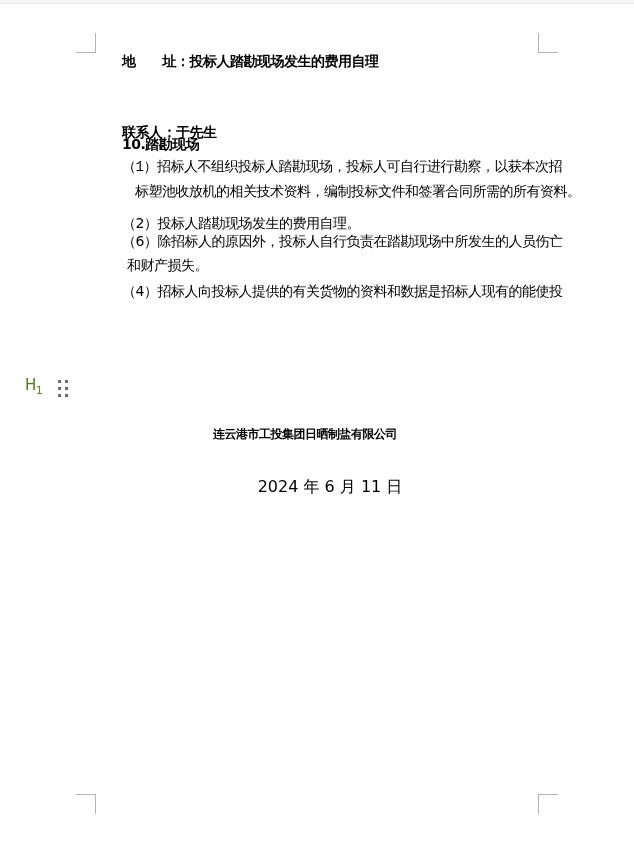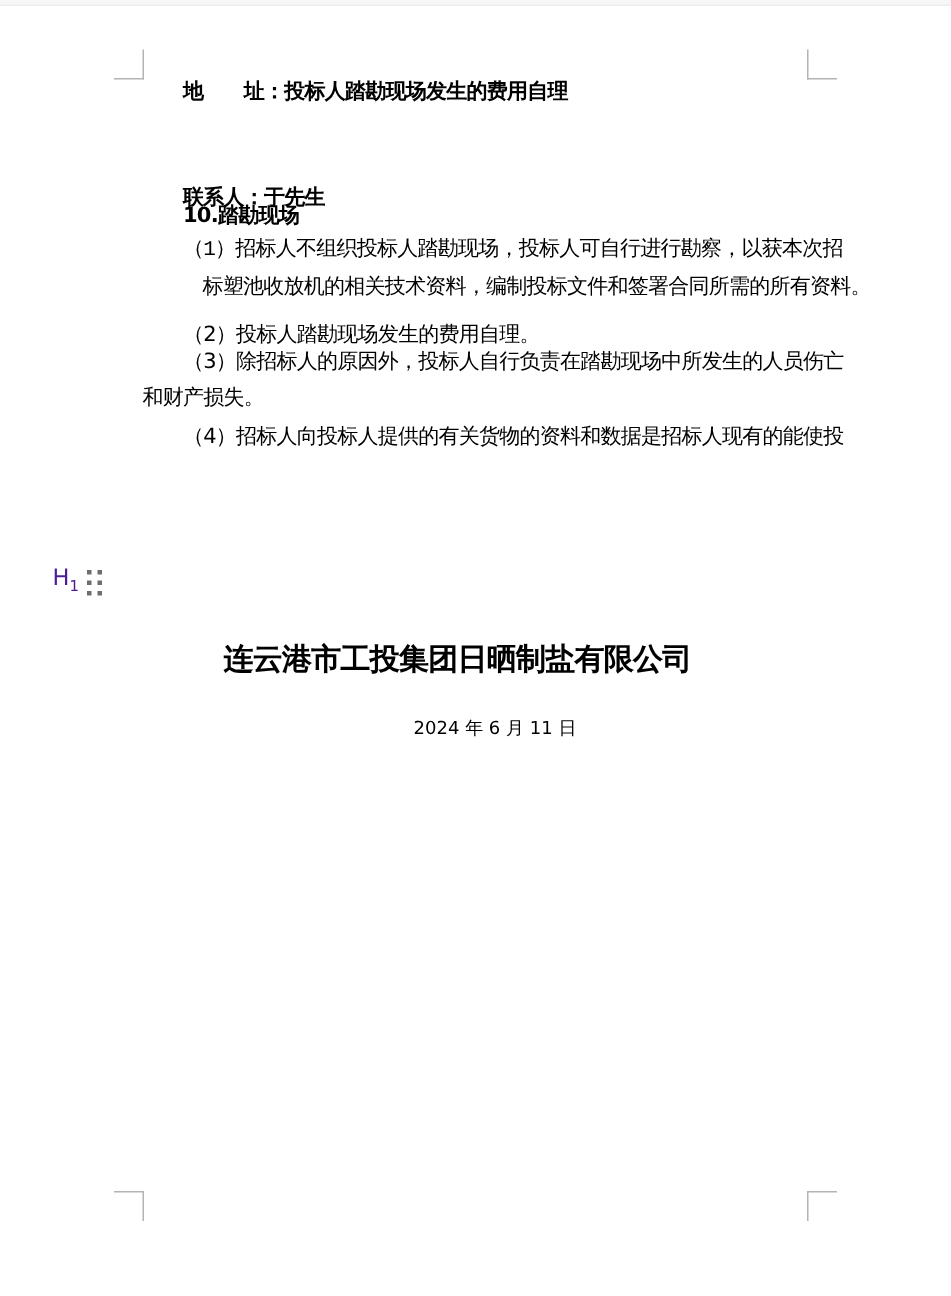--- a/index.html
+++ b/index.html
@@ -38,40 +38,40 @@
   .bold { font-weight: bold; }
 
   .l1  { top: 52px; }
   .l2  { top: 81px; margin-top: 42px; }
   .l3  { top: 109px; }
   .l4  { top: 135px; }
   .l5  { top: 158px; font-family: Liberation Mono, monospace; }
   .l6  { top: 182px; margin-left: 40px; }
   .l7  { top: 214px; }
   .l8  { top: 232px; }
-  .l9  { top: 256px; }
+  .l9  { top: 256px; margin-left: 32px; }
   .l10 { top: 282px; }
   .l11 { top: 305px; }
 
   .signature-company {
     position: absolute; left: 0; top: 426px; width: 610px;
     text-align: center; font-weight: bold;
-    font-size: 20px; letter-spacing: -0.5px;
+    font-size: 12px; letter-spacing: -0.5px;
   }
   .signature-date {
     position: absolute; left: 0; top: 477px; width: 634px;
     padding-left: 26px; box-sizing: border-box;
     text-align: center;
-    font-size: 12px; letter-spacing: 0px;
+    font-size: 16px; letter-spacing: 0px;
   }
 
   
   .heading-indicator {
-    position: absolute; left: 35px; top: 377px;
-    color: #4c1d95; font-size: 15px; line-height: 16px;
+    position: absolute; left: 25px; top: 377px;
+    color: #4d7c0f; font-size: 15px; line-height: 16px;
     cursor: default; user-select: none;
   }
   .heading-indicator sub { font-size: 10px; }
   .drag-handle {
     position: absolute; left: 58px; top: 380px;
     display: grid;
     grid-template-columns: 3px 3px;
     grid-auto-rows: 3px;
     column-gap: 4px; row-gap: 4px;
     cursor: grab;
@@ -89,21 +89,21 @@
   <div class="crop crop-tr"></div>
   <div class="crop crop-bl"></div>
   <div class="crop crop-br"></div>
 
   <div class="line l1 indent bold">地　　址：投标人踏勘现场发生的费用自理</div>
   <div class="line l2 indent bold">联系人：于先生</div>
   <div class="line l4 indent bold">10.踏勘现场</div>
   <div class="line l5 indent">（1）招标人不组织投标人踏勘现场，投标人可自行进行勘察，以获本次招</div>
   <div class="line l6">标塑池收放机的相关技术资料，编制投标文件和签署合同所需的所有资料。</div>
   <div class="line l7 indent">（2）投标人踏勘现场发生的费用自理。</div>
-  <div class="line l8 indent">（3）除招标人的原因外，投标人自行负责在踏勘现场中所发生的人员伤亡</div>
+  <div class="line l8 indent">（6）除招标人的原因外，投标人自行负责在踏勘现场中所发生的人员伤亡</div>
   <div class="line l9">和财产损失。</div>
   <div class="line l10 indent">（4）招标人向投标人提供的有关货物的资料和数据是招标人现有的能使投</div>
 
   <div class="heading-indicator"><span>H</span><sub>1</sub></div>
 
   <div class="drag-handle">
     <i></i>
       <i></i>
       <i></i>
       <i></i>

